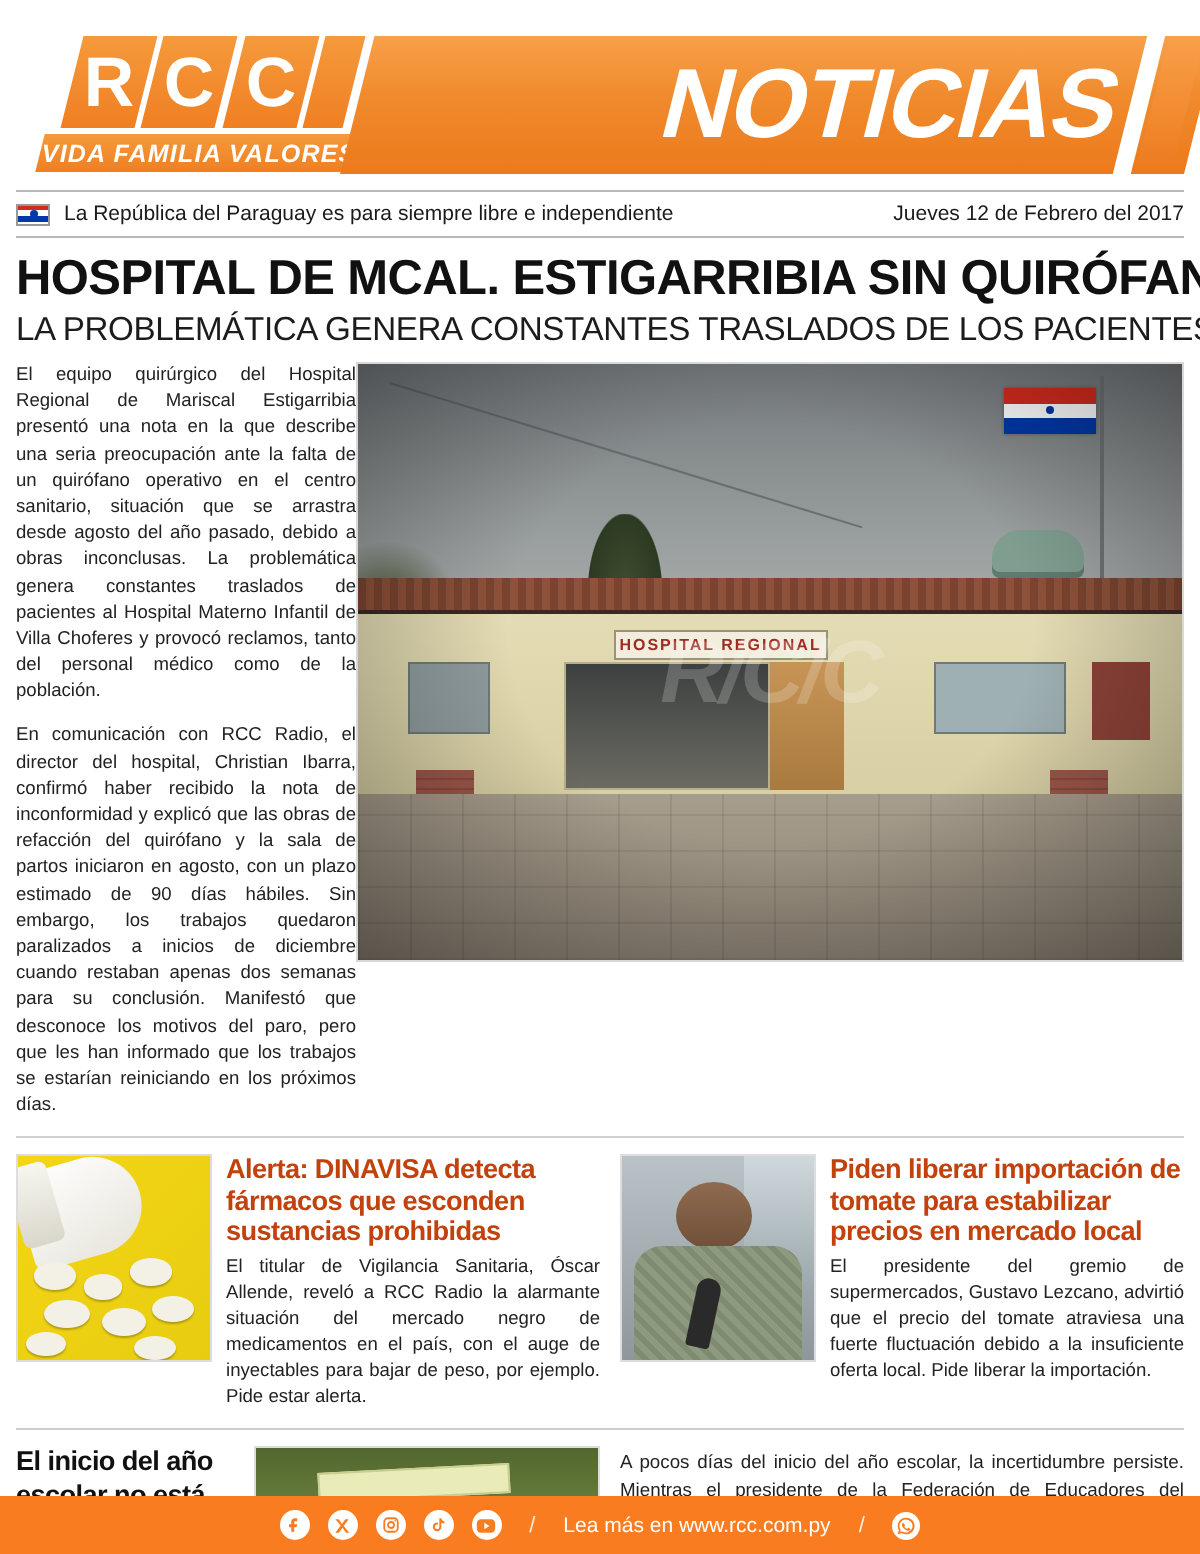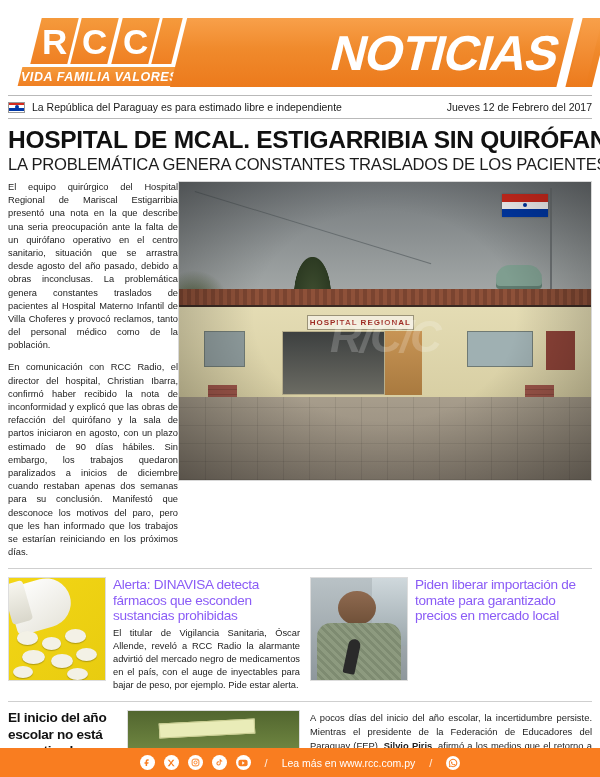--- a/index.html
+++ b/index.html
@@ -232,21 +232,21 @@
 
   
   .rule { height:1px; background:#cfcfcf; margin: 9px 8px 0 8px; }
   .sec-row { display:flex; gap:10px; padding: 8px 8px 0 8px; }
   .sec-item { display:flex; gap:7px; flex: 1 1 0; }
   .sec-left  { flex: 0 0 292px; }
   .sec-right { flex: 1 1 auto; }
   .sec-photo { flex: 0 0 98px; height: 104px; position:relative; overflow:hidden; border:1px solid #ddd; }
   .sec-text { flex: 1 1 auto; }
   .sec-head {
-    font-size: 13.6px; font-weight: normal; color:#8b5cf6; line-height: 1.13;
+    font-size: 13.6px; font-weight: bold; color:#c2410c; line-height: 1.13;
     letter-spacing:-0.3px;
   }
   .sec-body {
     margin-top: 4px;
     font-size: 9.3px; line-height: 1.4; color:#222;
     text-align: justify; hyphens:auto;
   }
   
   .pills { background: linear-gradient(135deg,#f3d615 0%, #e8cc10 100%); }
   .pill { position:absolute; border-radius:50%; background:#f3f1e6; box-shadow: 0 1px 1px rgba(0,0,0,.25); }
@@ -337,21 +337,21 @@
     </div>
   </div>
 
   <div class="dateline">
     <div class="dateline-left">
       <div class="flag-py">
         <i class="flag-red"></i>
           <i class="flag-white"></i>
           <i class="flag-blue"></i>
       </div>
-      <span>La República del Paraguay es para estimado libre e independiente</span>
+      <span>La República del Paraguay es para siempre libre e independiente</span>
     </div>
     <span>Jueves 12 de Febrero del 2017</span>
   </div>
 
   <div class="lead-wrap">
     <div class="lead-head">HOSPITAL DE MCAL. ESTIGARRIBIA SIN QUIRÓFANO</div>
     <div class="lead-sub">LA PROBLEMÁTICA GENERA CONSTANTES TRASLADOS DE LOS PACIENTES</div>
 
     <div class="lead-body">
       <div class="lead-col">
@@ -400,33 +400,34 @@
         <div class="pill" style="left:34%;top:58%;width:20%;height:12%;"></div>
         <div class="pill" style="left:58%;top:50%;width:22%;height:13%;"></div>
         <div class="pill" style="left:14%;top:70%;width:24%;height:14%;"></div>
         <div class="pill" style="left:44%;top:74%;width:23%;height:14%;"></div>
         <div class="pill" style="left:70%;top:68%;width:22%;height:13%;"></div>
         <div class="pill" style="left:4%;top:86%;width:21%;height:12%;"></div>
         <div class="pill" style="left:60%;top:88%;width:22%;height:12%;"></div>
       </div>
       <div class="sec-text">
         <div class="sec-head">Alerta: DINAVISA detecta fármacos que esconden sustancias prohibidas</div>
-        <div class="sec-body">El titular de Vigilancia Sanitaria, Óscar Allende, reveló a RCC Radio la alarmante advirtió del mercado negro de medicamentos en el país, con el auge de inyectables para bajar de peso, por ejemplo. Pide estar alerta.</div>
+        <div class="sec-body">El titular de Vigilancia Sanitaria, Óscar Allende, reveló a RCC Radio la alarmante situación del mercado negro de medicamentos en el país, con el auge de inyectables para bajar de peso, por ejemplo. Pide estar alerta.</div>
       </div>
     </div>
 
     <div class="sec-item sec-right">
       <div class="sec-photo man">
         <div class="man-bg"></div>
         <div class="man-head"></div>
         <div class="man-body"></div>
         <div class="man-mic"></div>
       </div>
       <div class="sec-text">
-        <div class="sec-head">Piden liberar importación de tomate para garantizado precios en mercado local</div>
+        <div class="sec-head">Piden liberar importación de tomate para estabilizar precios en mercado local</div>
+        <div class="sec-body">El presidente del gremio de supermercados, Gustavo Lezcano, advirtió que el precio del tomate atraviesa una fuerte fluctuación debido a la insuficiente oferta local. Pide liberar la importación.</div>
       </div>
     </div>
   </div>
 
   <div class="rule"></div>
 
   <div class="third-row">
     <div class="third-left">
       <div class="third-head">El inicio del año escolar no está garantizado, según sindicalistas</div>
       <div class="third-photo">

